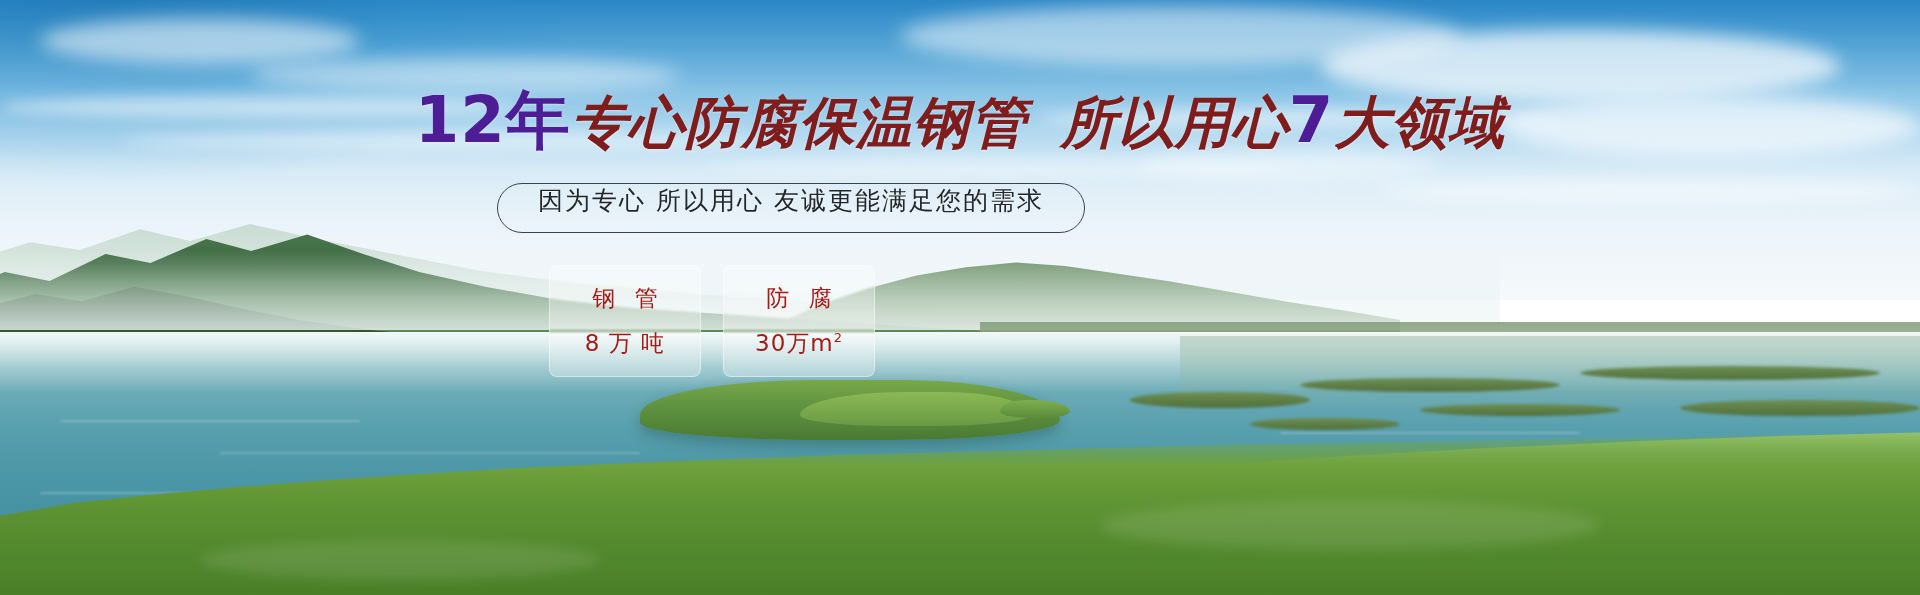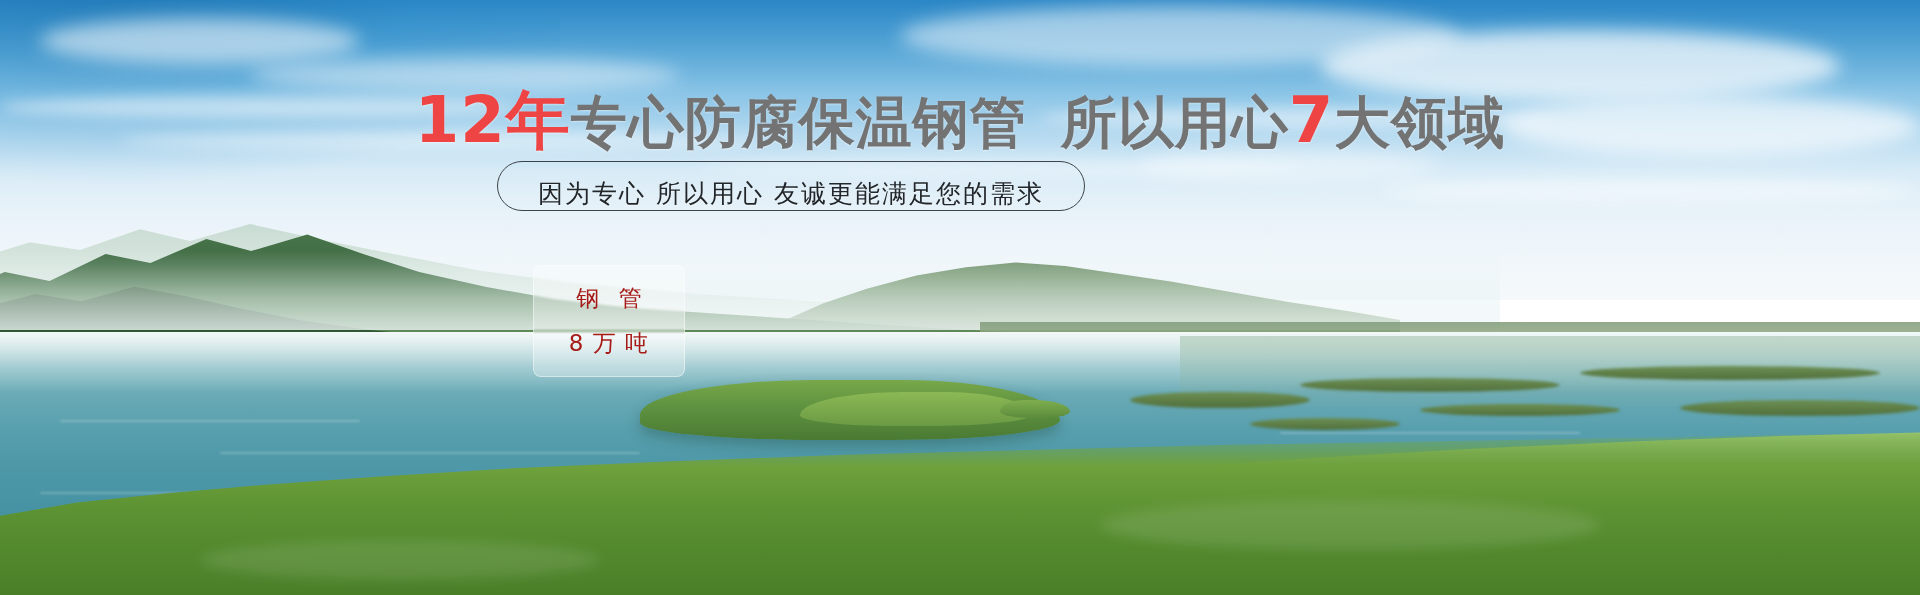--- a/index.html
+++ b/index.html
@@ -152,39 +152,40 @@
     left:0; top:88px; width:1920px;
     text-align:center;
     font-family:"DejaVu Sans","Liberation Sans",sans-serif;
     font-weight:bold;
     font-size:56px;
     line-height:1;
     letter-spacing:1px;
     white-space:nowrap;
   }
   .hl-red{
-    color:#ef4444;
+    color:#4c1d95;
     font-size:64px;
     font-weight:bold;
     text-shadow:0 1px 2px rgba(255,255,255,.5);
   }
   .hl-dark{
-    color:#737373;
+    color:#7f1d1d;
     text-shadow:0 1px 2px rgba(255,255,255,.45);
+    font-style:italic;
   }
   .hl-gap{display:inline-block;width:34px;}
 
   .subtitle-pill{
     position:absolute;
-    left:497px; top:161px;
+    left:497px; top:183px;
     width:586px; height:48px;
     border:1.5px solid #3d4348;
     border-radius:26px;
     background:transparent;
-    display:flex;align-items:flex-end;justify-content:center;
+    display:flex;align-items:flex-start;justify-content:center;
   }
   .subtitle-text{
     font-family:"DejaVu Sans","Liberation Sans",sans-serif;
     font-size:25px;
     color:#22272b;
     letter-spacing:2px;
     white-space:nowrap;
     text-shadow:0 1px 1px rgba(255,255,255,.5);
   }
 
@@ -193,20 +194,21 @@
     position:absolute; left:533px; top:265px;
     display:flex; gap:6px;
   }
   .card{
     width:150px; height:110px;
     border-radius:8px;
     background:rgba(255,255,255,.30);
     border:1px solid rgba(255,255,255,.45);
     display:flex;flex-direction:column;align-items:center;justify-content:center;
     backdrop-filter:blur(1px);
+    margin-left:16px;
   }
   .card-label{
     font-family:"DejaVu Sans","Liberation Sans",sans-serif;
     font-size:23px;
     color:#a61b17;
     letter-spacing:6px;
     text-indent:6px;
     margin-bottom:14px;
     font-weight:normal;
   }
@@ -284,17 +286,21 @@
     <span class="subtitle-text">因为专心 所以用心  友诚更能满足您的需求</span>
   </div>
 
   <div class="cards">
 
     <div class="card">
       <div class="card-label">钢 管</div>
       <div class="card-value"><span>8 万 吨</span><sup></sup></div>
     </div>
 
+    <div class="card">
+      <div class="card-label">防 腐</div>
+      <div class="card-value"><span>30万m</span><sup>2</sup></div>
+    </div>
 
 
   </div>
 
 </div>
 
 </body></html>

